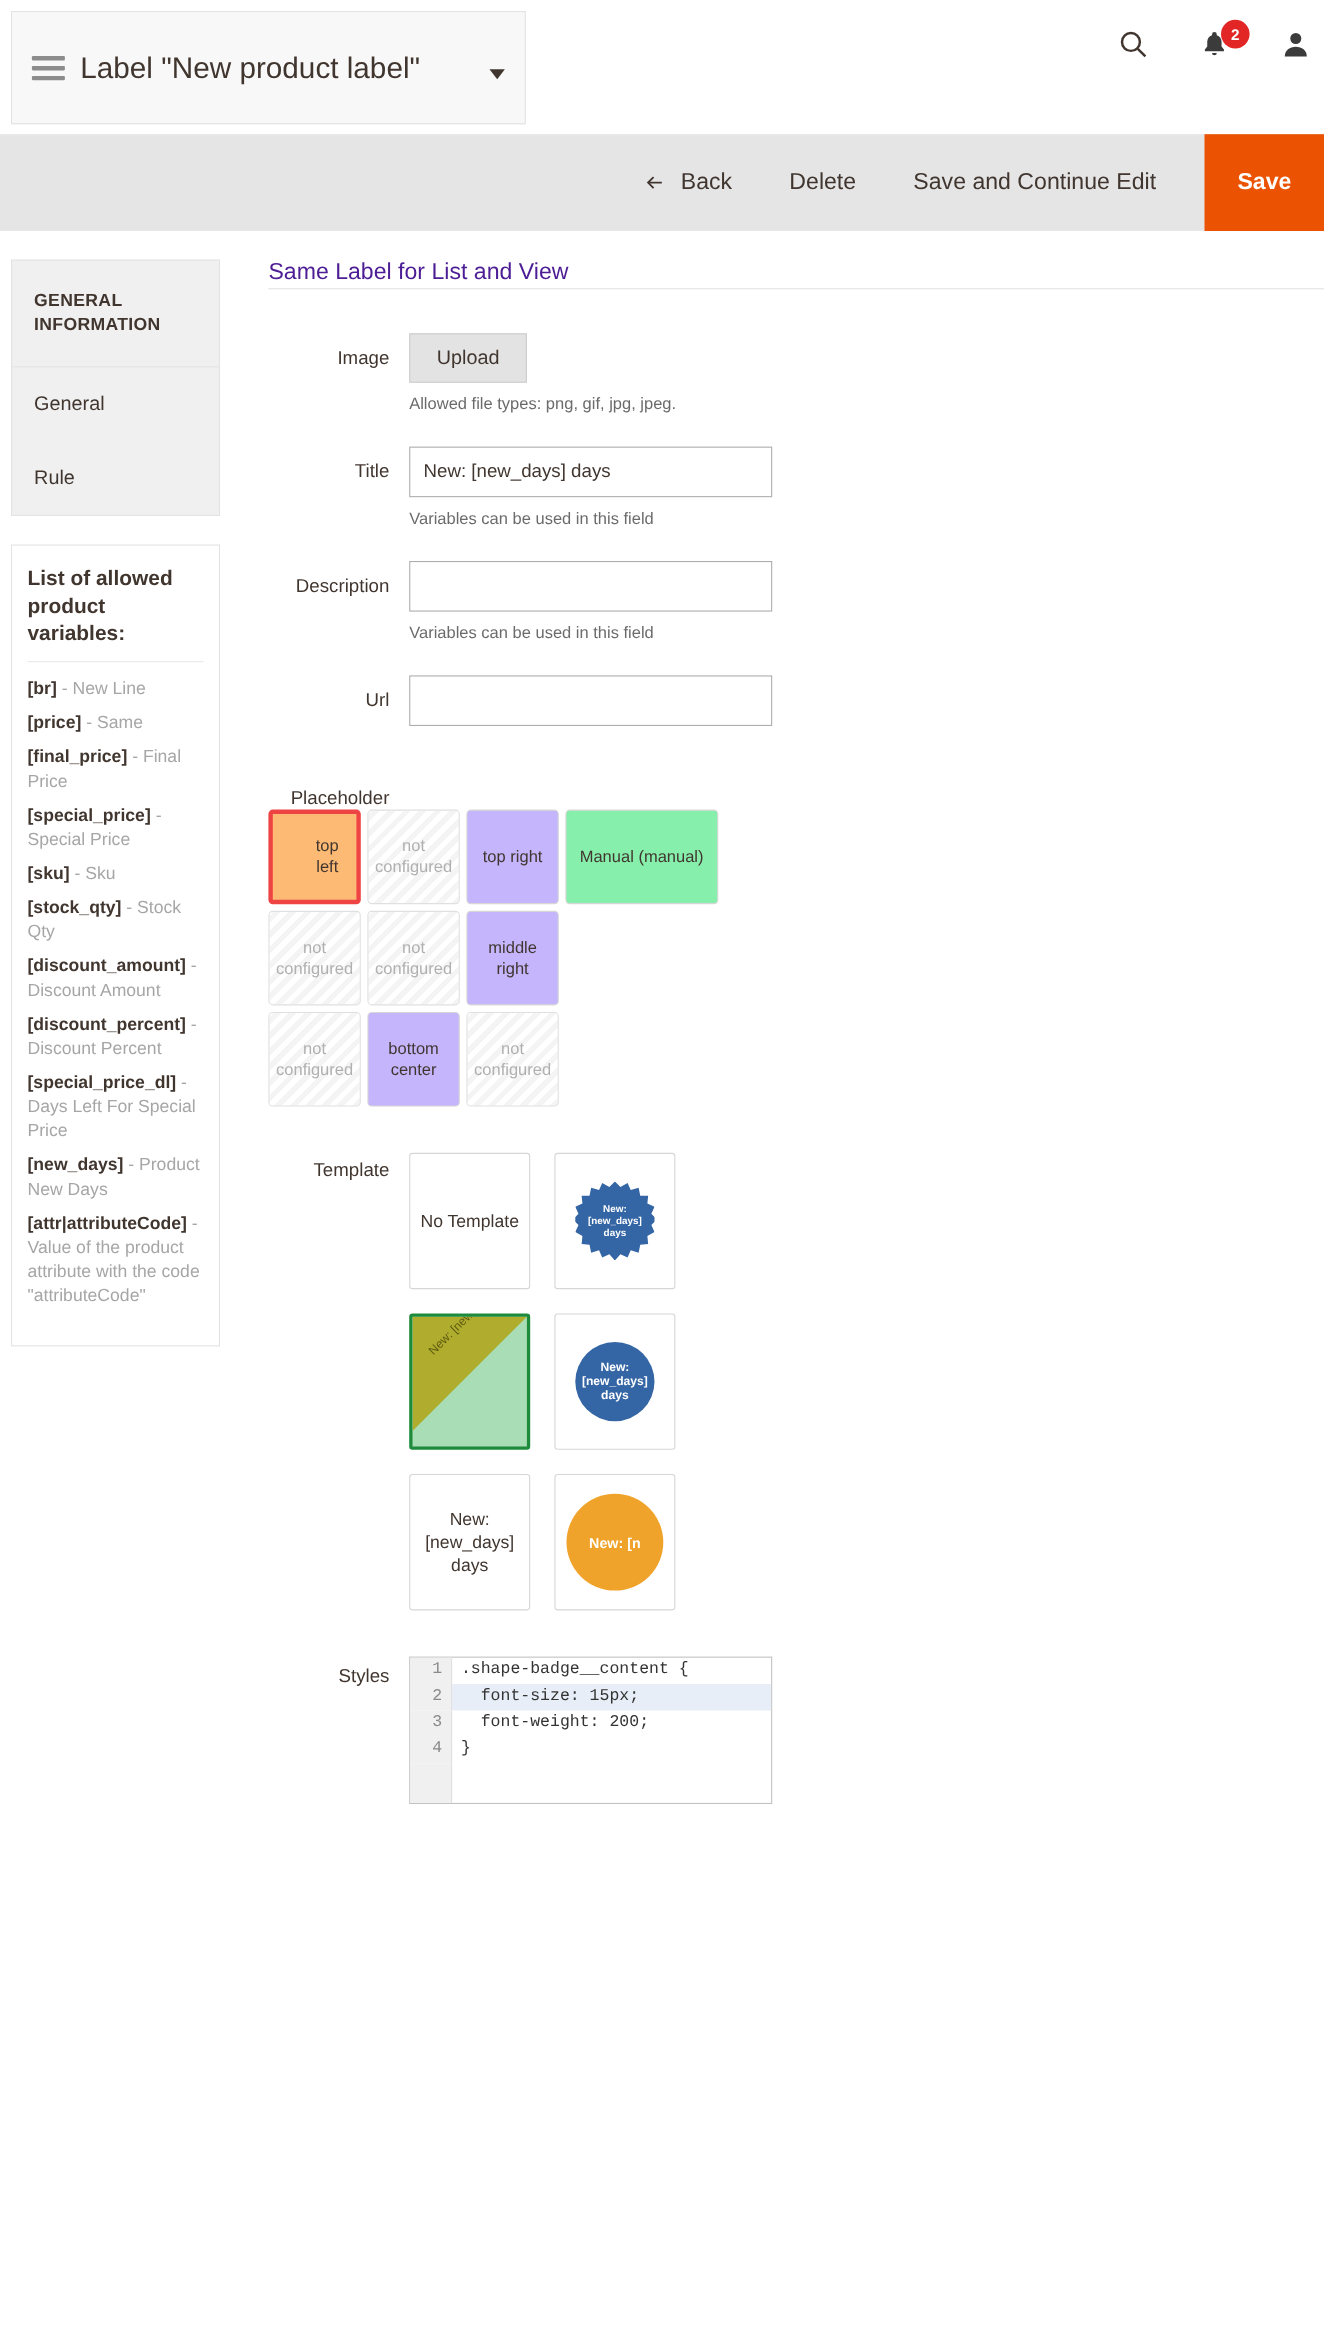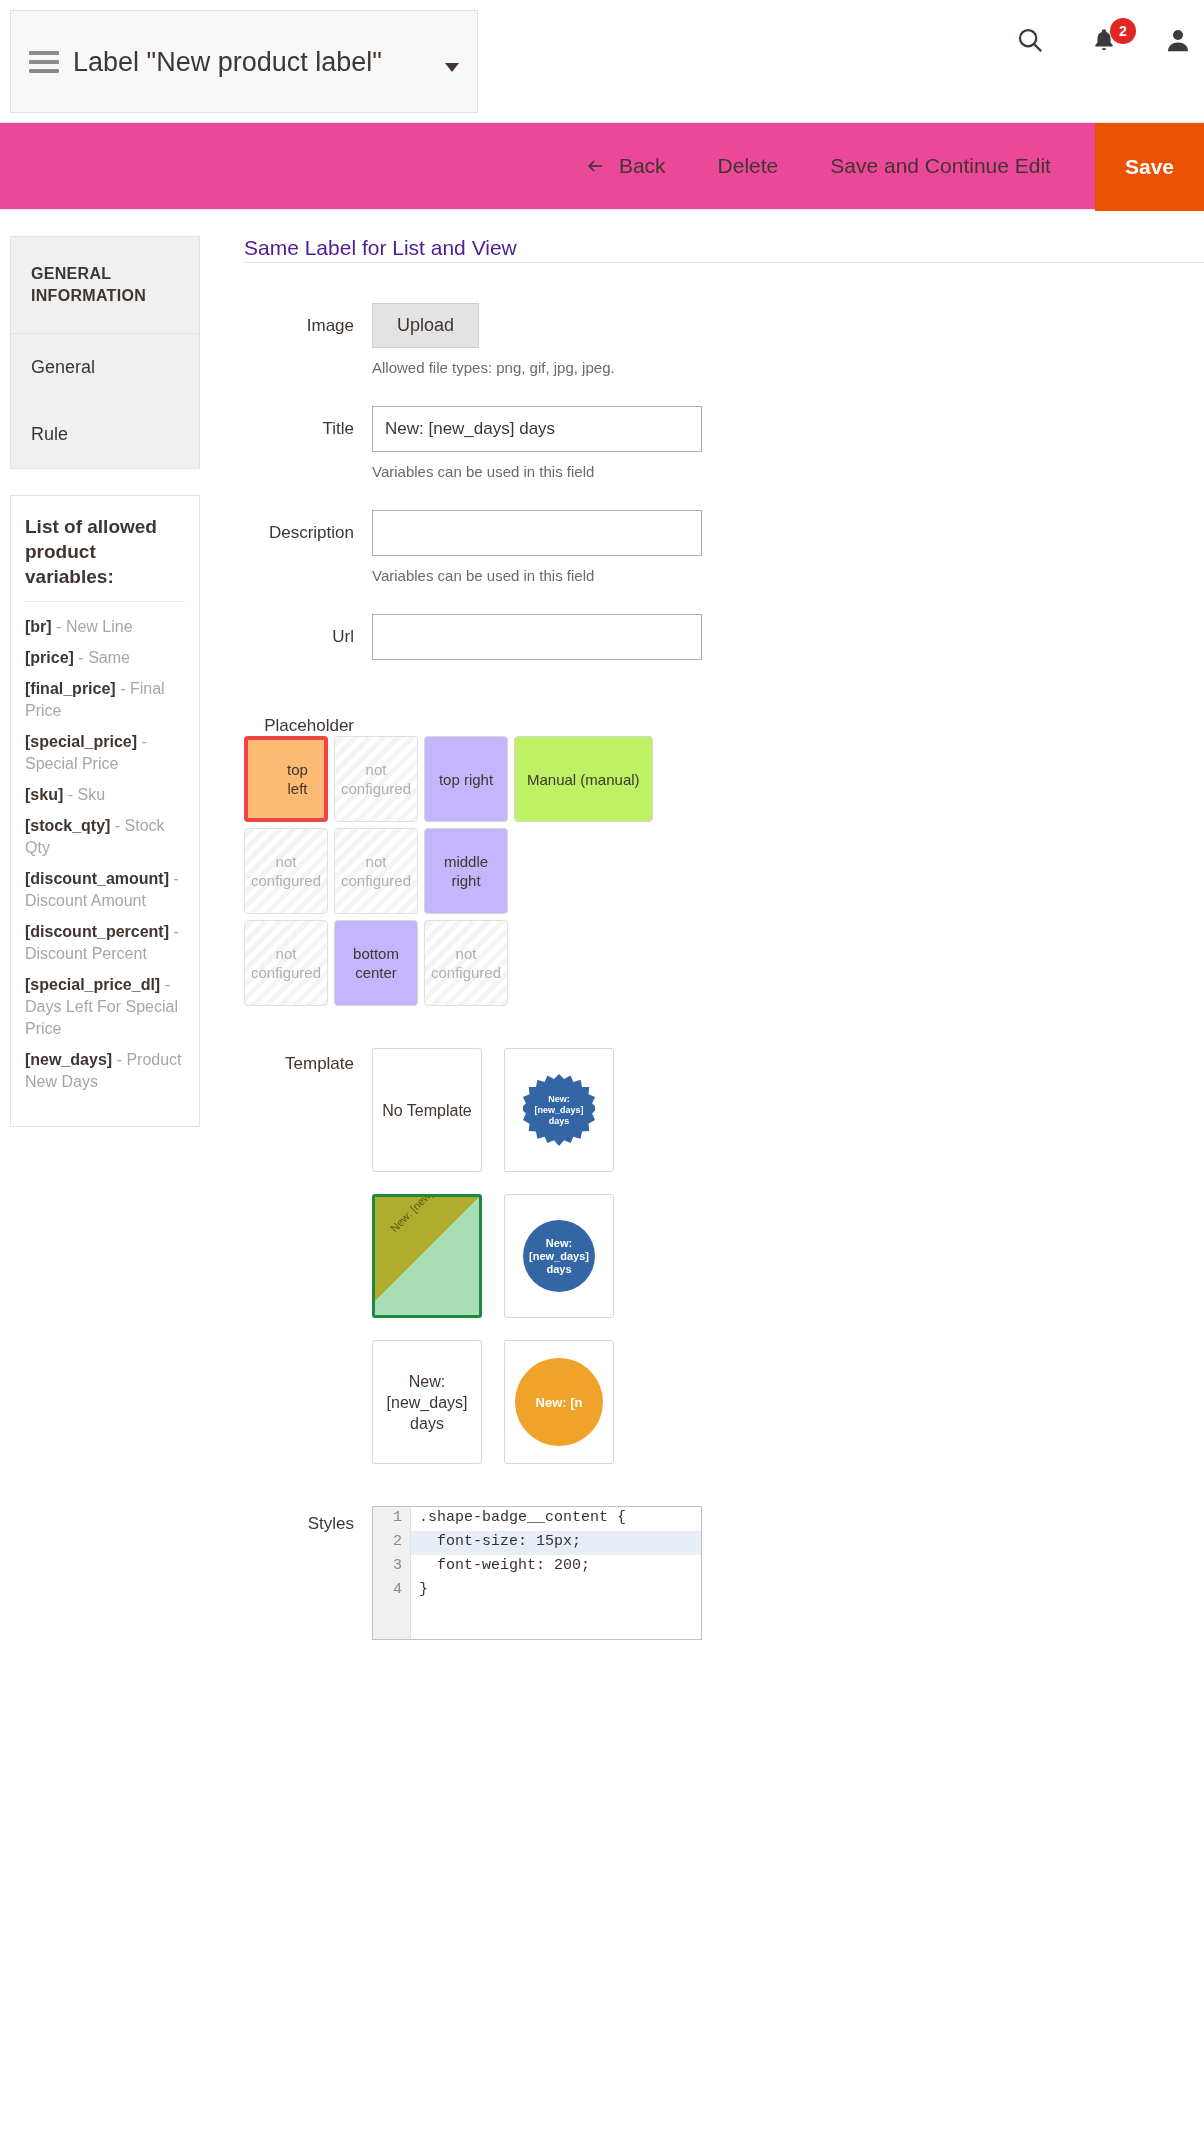--- a/index.html
+++ b/index.html
@@ -30,23 +30,23 @@
   .header-icons { position:absolute; right:0; top:18px; display:flex; align-items:center; gap:34px; padding-right:6px; }
   .hi { position:relative; width:40px; height:44px; display:flex; align-items:center; justify-content:center; cursor:pointer; }
   .badge {
     position:absolute; top:0px; right:-12px; min-width:26px; height:26px;
     background:#e22626; color:#fff; border-radius:13px;
     font-size:14px; font-weight:bold; display:flex; align-items:center; justify-content:center; padding:0 6px;
   }
 
   
   .action-bar {
-    position:relative; height:88px; background:#ec4899;
+    position:relative; height:88px; background:#e5e5e5;
     border-top:1px solid #e8e8e8; border-bottom:1px solid #e8e8e8;
-    display:flex; justify-content:flex-end; gap:0;
+    display:flex; align-items:center; justify-content:flex-end; gap:0;
     padding-right:0;
   }
   .act { font-size:21px; color:#41362f; padding:0 26px; cursor:pointer; background:none; border:none; font-family:inherit; display:flex; align-items:center; gap:12px; }
   .act.primary {
     background:#eb5202; color:#fff; height:88px; padding:0 30px; font-weight:600;
     margin-left:18px;
   }
 
   
   .body-wrap { position:relative; display:flex; padding:26px 0 0 0; }
@@ -90,21 +90,21 @@
     height:86px; border:1px solid #d6d6d6; background:#c4b5fd; border-radius:4px;
     display:flex; align-items:center; justify-content:center; text-align:center;
     font-size:15px; line-height:19px; color:#41362f; cursor:pointer; padding:4px;
   }
   .ph-cell.nc {
     color:#b0b0b0; border-color:#e0e0e0;
     background:repeating-linear-gradient(-45deg,#f4f4f4 0 5px,#ffffff 5px 10px);
   }
   .ph-cell.sel { background:#fdba74; border:4px solid #ef4444; font-weight:500;padding-left:27px; }
   .ph-manual {
-    height:86px; border:1px solid #d6d6d6; border-radius:4px; background:#bef264;
+    height:86px; border:1px solid #d6d6d6; border-radius:4px; background:#86efac;
     display:flex; align-items:center; justify-content:center; font-size:15px; color:#41362f;
     padding:0 12px; cursor:pointer; margin-left:6px;
   }
   .ph-row { display:flex; align-items:flex-start; }
 
   
   .tpl-grid { display:grid; grid-template-columns:repeat(2, 110px); gap:22px; width:242px; }
   .tpl-cell {
     height:124px; border:1px solid #d6d6d6; border-radius:3px; background:#fff;
     display:flex; align-items:center; justify-content:center; cursor:pointer;
@@ -208,20 +208,21 @@
       <div class="var-row"><span class="var-code">[br]</span> <span class="var-dash">-</span>  <span class="var-desc">New Line</span></div>
       <div class="var-row"><span class="var-code">[price]</span> <span class="var-dash">-</span>  <span class="var-desc">Same</span></div>
       <div class="var-row"><span class="var-code">[final_price]</span> <span class="var-dash">-</span>  <span class="var-desc">Final Price</span></div>
       <div class="var-row"><span class="var-code">[special_price]</span> <span class="var-dash">-</span>  <span class="var-desc">Special Price</span></div>
       <div class="var-row"><span class="var-code">[sku]</span> <span class="var-dash">-</span>  <span class="var-desc">Sku</span></div>
       <div class="var-row"><span class="var-code">[stock_qty]</span> <span class="var-dash">-</span>  <span class="var-desc">Stock Qty</span></div>
       <div class="var-row"><span class="var-code">[discount_amount]</span> <span class="var-dash">-</span> <span class="var-desc">Discount Amount</span></div>
       <div class="var-row"><span class="var-code">[discount_percent]</span> <span class="var-dash">-</span> <span class="var-desc">Discount Percent</span></div>
       <div class="var-row"><span class="var-code">[special_price_dl]</span> <span class="var-dash">-</span>  <span class="var-desc">Days Left For Special Price</span></div>
       <div class="var-row"><span class="var-code">[new_days]</span> <span class="var-dash">-</span>  <span class="var-desc">Product New Days</span></div>
+      <div class="var-row"><span class="var-code">[attr|attributeCode]</span> <span class="var-dash">-</span> <span class="var-desc">Value of the product attribute with the code "attributeCode"</span></div>
     </div>
   </div>
 
   <div class="main">
     <div class="section-title">Same Label for List and View</div>
 
     <div class="field">
       <div class="flabel">Image</div>
       <div class="fcontrol">
         <button class="btn-upload">Upload</button>

